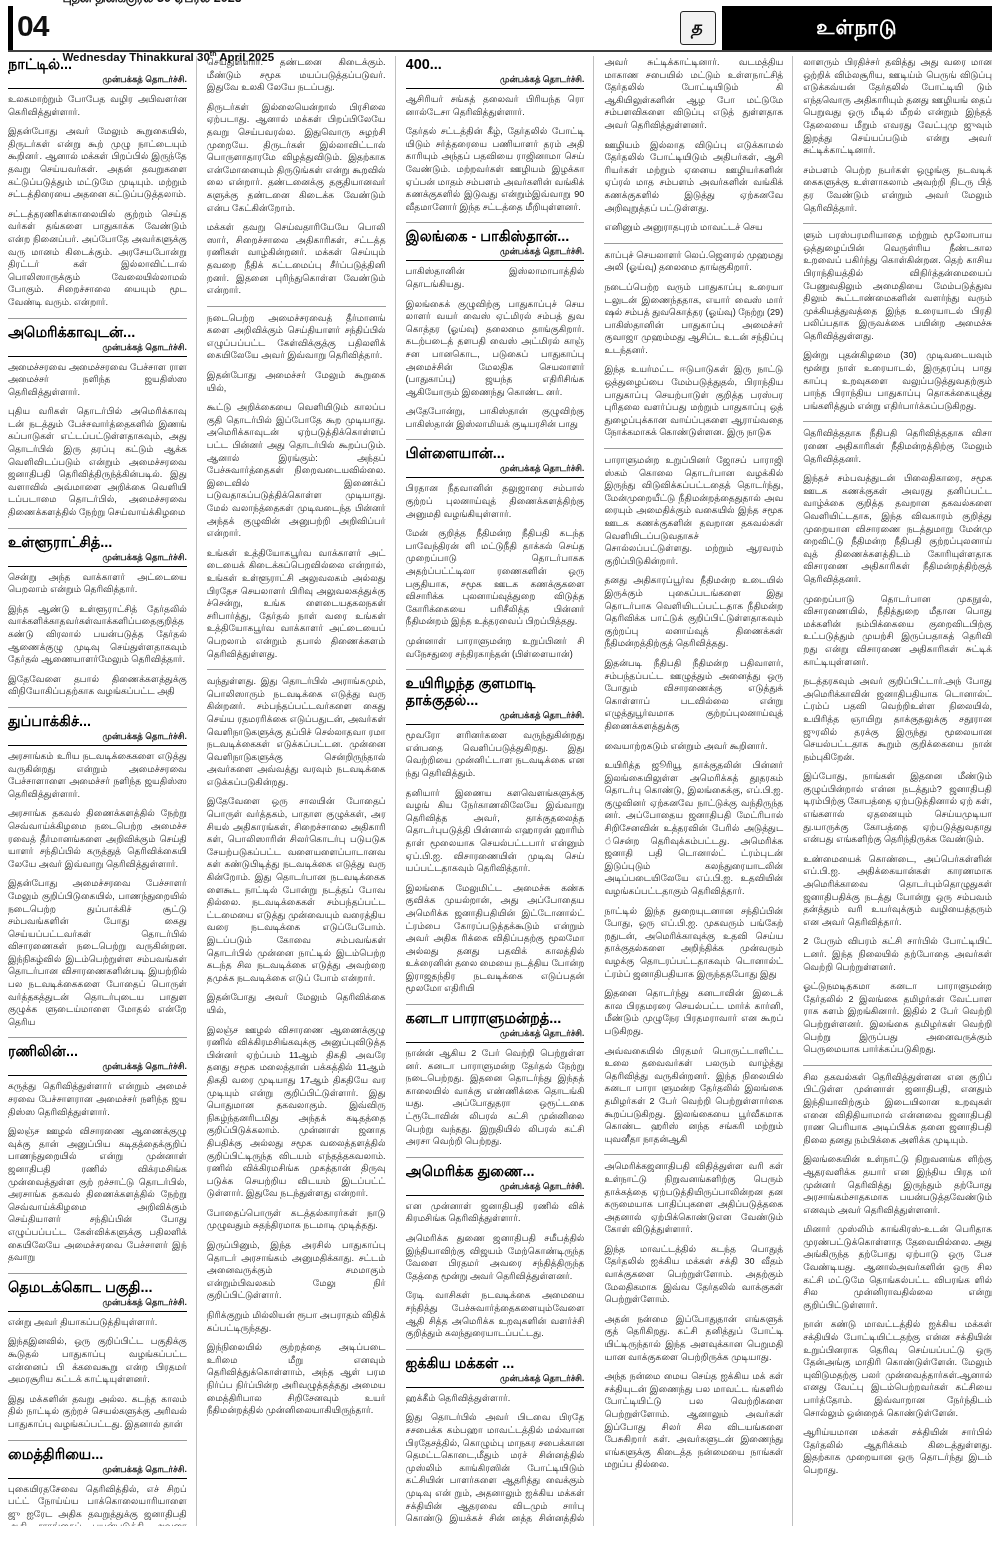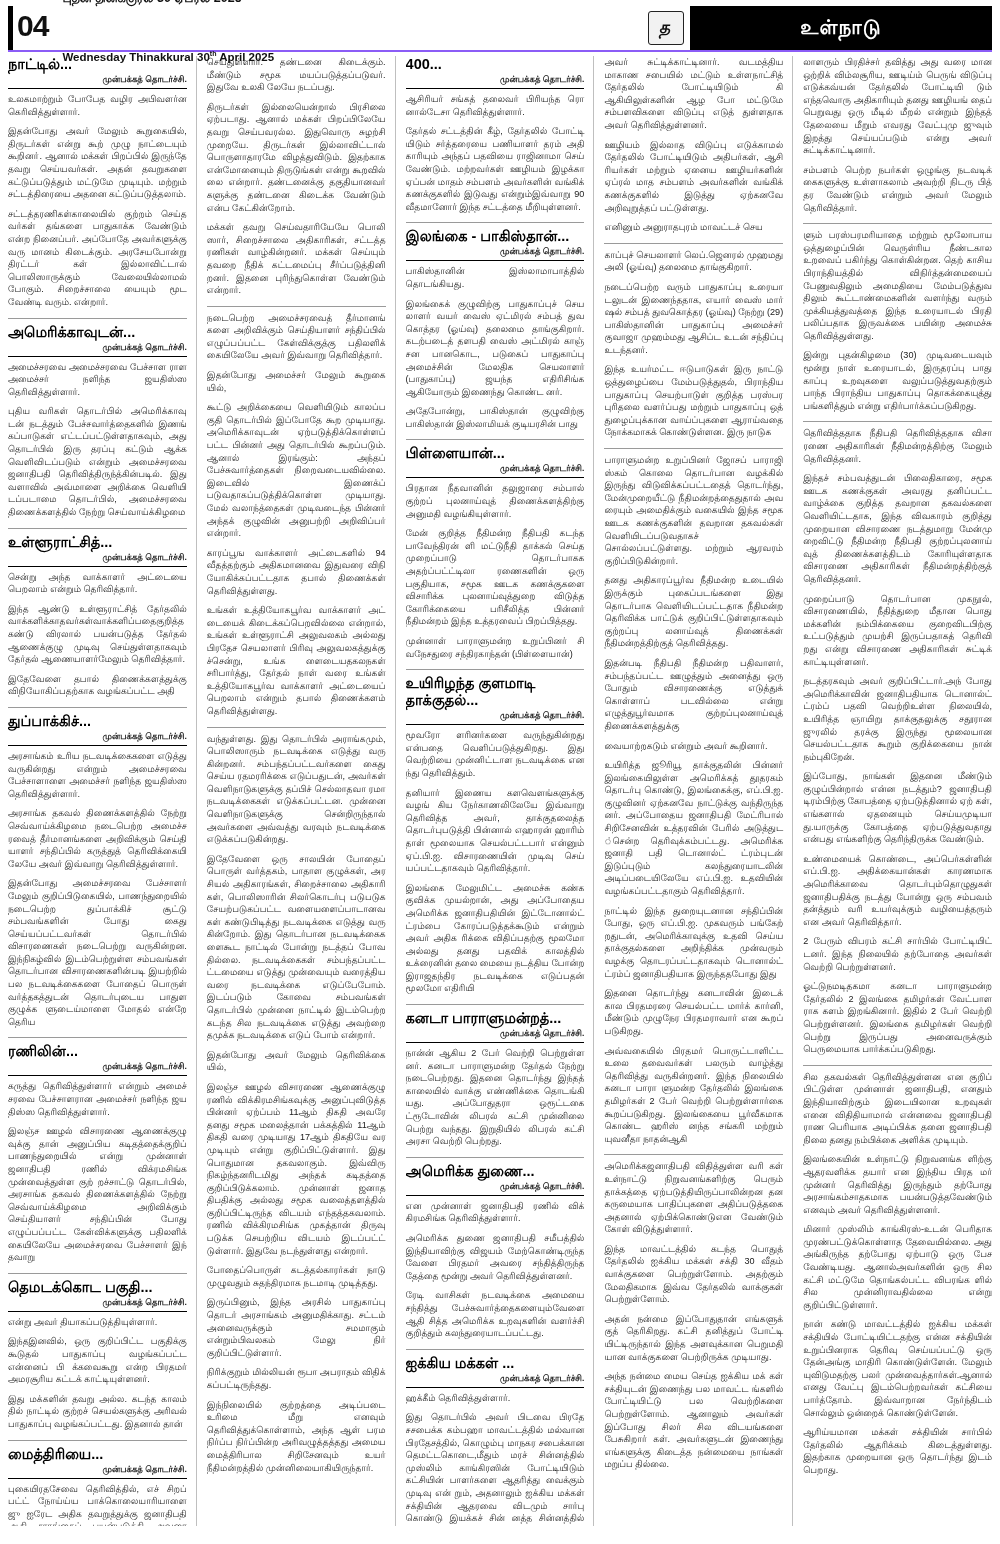--- a/index.html
+++ b/index.html
@@ -10,21 +10,21 @@
     font-family:"Liberation Sans", sans-serif;
     color:#111;
     overflow:hidden;
   }
   .page { width:1000px; height:1544px; position:relative; padding:0 8px; }
 
   
   .masthead {
     display:flex; align-items:stretch;
     height:46px; margin:6px 0 4px 0;
-    border-bottom:2px solid #8b5cf6;
+    border-bottom:2px solid #404040;
   }
   .page-num {
     font-size:30px; font-weight:bold; line-height:40px;
     padding:0 10px 0 4px; letter-spacing:-1px;
     border-left:5px solid #000; margin-right:4px;
   }
   .masthead-dates { display:flex; flex-direction:column; justify-content:center;gap:40px; }
   .date-ta { font-size:12.5px; font-weight:bold; line-height:15px; }
   .date-en { font-size:11.5px; font-weight:bold; line-height:15px; }
   .date-en sup { font-size:7px; }
@@ -32,21 +32,21 @@
   .logo-box {
     width:36px; height:34px; align-self:center;
     border:1px solid #222; border-radius:3px;
     display:flex; align-items:center; justify-content:center;
     background:#f2f2f2; margin-right:6px;
   }
   .logo-glyph { font-size:17px; font-weight:bold; color:#111; transform:skewX(-8deg); }
   .section-tag {
     background:#000; color:#fff; font-size:20px; font-weight:bold;
     display:flex; align-items:center; justify-content:center;
-    width:302px; letter-spacing:1px;
+    width:270px; letter-spacing:1px;
   }
 
   
   .cols {
     display:grid;
     grid-template-columns:repeat(5, 1fr);
     column-gap:10px;
     height:1470px;
     margin-top:4px;
   }
@@ -163,21 +163,20 @@
       <div class="article">
         <p class="body">செய்துள்ளார். தண்டனை கிடைக்கும். மீண்டும் சமூக மயப்படுத்தப்படுவர். இதுவே உலகி லேயே நடப்பது.</p>
         <p class="body">திருடர்கள் இல்லையென்றால் பிரசிலை ஏற்படாது. ஆனால் மக்கள் பிறப்பிலேயே தவறு செய்பவரல்ல. இதுவொரு சுழற்சி முறையே. திருடர்கள் இல்லாவிட்டால் பொருளாதாரமே விழத்துவிடும். இதற்காக என்மோனையும் திருடுங்கள் என்று கூறவில் லை என்றார். தண்டனைக்கு தகுதியானவர் களுக்கு தண்டனை கிடைக்க வேண்டும் என்ப கேட்கின்றோம்.</p>
         <p class="body">மக்கள் தவறு செய்வதாரியேயே பொலி ஸார், சிறைச்சாலை அதிகாரிகள், சட்டத்த ரணிகள் வாழ்கின்றனர். மக்கள் செய்யும் தவறை நீதிக் கட்டமைப்பு சீர்ப்படுத்தினி றனர். இதனை புரிந்துகொள்ள வேண்டும் என்றார்.</p>
       </div>
       <div class="rule-thin"></div>
       <div class="article">
         <p class="body">நடைபெற்ற அமைச்சரவைத் தீர்மானங் களை அறிவிக்கும் செய்தியாளர் சந்திப்பில் எழுப்பப்பட்ட கேள்விக்குத்கு பதிலளிக் கையிலேயே அவர் இவ்வாறு தெரிவித்தார்.</p>
         <p class="body">இதன்போது அமைச்சர் மேலும் கூறுகை யில்,</p>
         <p class="body">கூட்டு அறிக்கையை வெளியிடும் காலப்ப குதி தொடர்பில் இப்போதே கூற முடியாது. அமெரிக்காவுடன் ஏற்படுத்திக்கொள்ளப் பட்ட பின்னர் அது தொடர்பில் கூறப்படும். ஆனால் இரங்கும்: அந்தப் பேச்சுவார்த்தைகள் நிறைவடையவில்லை. இடைவில் இணைக்ப் படுவதாகப்படுத்திக்கொள்ள முடியாது. மேல் வலாந்த்தைகள் முடிவடைந்த பின்னர் அந்தக் குழுவின் அனுபற்றி அறிவிப்பர் என்றார்.</p>
-        <p class="body">காரப்பூங வாக்காளர் அட்டைகளில் 94 வீதத்தற்கும் அதிகமானவை இதுவரை விநி யோகிக்கப்பட்டதாக தபால் திணைக்கள் தெரிவித்துள்ளது.</p>
         <p class="body">உங்கள் உத்தியோகபூர்வ வாக்காளர் அட் டையைக் கிடைக்கப்பெறவில்லை என்றால், உங்கள் உள்ளூராட்சி அலுவலகம் அல்லது பிரதேச செயலாளர் பிரிவு அலுவலகத்துக்கு ச்சென்று, உங்க ளைடையதகலநகள் சரிபார்த்து, தேர்தல் நாள் வரை உங்கள் உத்தியோகபூர்வ வாக்காளர் அட்டையைப் பெறலாம் என்றும் தபால் திணைக்களம் தெரிவித்துள்ளது.</p>
       </div>
       <div class="rule-thin"></div>
       <div class="article">
         <p class="body">வந்துள்ளது. இது தொடர்பில் அராங்கமும், பொலிஸாரும் நடவடிக்கை எடுத்து வரு கின்றனர். சம்பந்தப்பட்டவர்களை கைது செய்ய ரதமரரிக்கை எடுப்பதுடன், அவர்கள் வெளிநாடுகளுக்கு தப்பிச் செல்லாதவா ரமா நடவடிக்கைகள் எடுக்கப்பட்டன. முன்னை வெளிநாடுகளுக்கு சென்றிருந்தால் அவர்களை அவ்வத்து வரவும் நடவடிக்கை எடுக்கப்படுகின்றது.</p>
         <p class="body">இதேவேளை ஒரு சாலயின் போதைப் பொருள் வர்த்தகம், பாதாள குழுக்கள், அர சியல் அதிகாரங்கள், சிறைச்சாலை அதிகாரி கள், பொலிஸாரின் சிலர்கொடர்பு படுபடுக சேயற்படுகப்பட்ட வளையளைப்பாடானவ கள் கண்டுபிடித்து நடவடிக்கை எடுத்து வரு கின்றோம். இது தொடர்பான நடவடிக்கைக ளைகூட நாட்டில் போன்று நடத்தப் போவ தில்லை. நடவடிக்கைகள் சம்பந்தப்பட்ட ட்டமையை எடுத்து முன்வையும் வரைத்திய வரை நடவடிக்கை எடுப்பேபோம். இடப்படும் கோவை சம்பவங்கள் தொடர்பில் முன்னை நாட்டில் இடம்பெற்ற கடந்த சில நடவடிக்கை எடுத்து அவற்றை தமுக்க நடவடிக்கை எடுப் போம் என்றார்.</p>
         <p class="body">இதன்போது அவர் மேலும் தெரிவிக்கை யில்,</p>
         <p class="body">இலஞ்ச ஊழல் விசாரணை ஆணைக்குழு ரணில் விக்கிரமசிங்கவுக்கு அனுப்புவிடுத்த பின்னர் ஏற்ப்பம் 11ஆம் திகதி அவரே தனது சமூக மலைத்தான் பக்கத்தில் 11ஆம் திகதி வரை முடியாது 17ஆம் திகதியே வர முடியும் என்று குறிப்பிட்டுள்ளார். இது பொதுமான தகவலாகும். இவ்விரு நிகழ்ந்தனரிடமிது அந்தக் கடிதத்தை குறிப்பிடுக்கலாம். முன்னாள் ஜனாத திபதிக்கு அல்லது சமூக வலைத்தளத்தில் குறிப்பிட்டிருந்த விடயம் எந்தத்தகவலாம். ரணில் விக்கிரமசிங்க முகத்தான் திருவு படுக்க செயற்றிய விடயம் இடப்பட்ட் டுள்ளார். இதுவே நடந்துள்ளது என்றார்.</p>
         <p class="body">போதைப்பொருள் கடத்தல்காரர்கள் நாடு முழுவதும் சுதந்திரமாக நடமாடி முடித்தது.</p>
         <p class="body">இருப்பினும், இந்த அரசில் பாதுகாப்பு தொடர் அரசாங்கம் அனுமதிக்காது. சட்டம் அனைவருக்கும் சமமாகும் என்றும்பிவலகம் மேலு நிர் குறிப்பிட்டுள்ளார்.</p>

